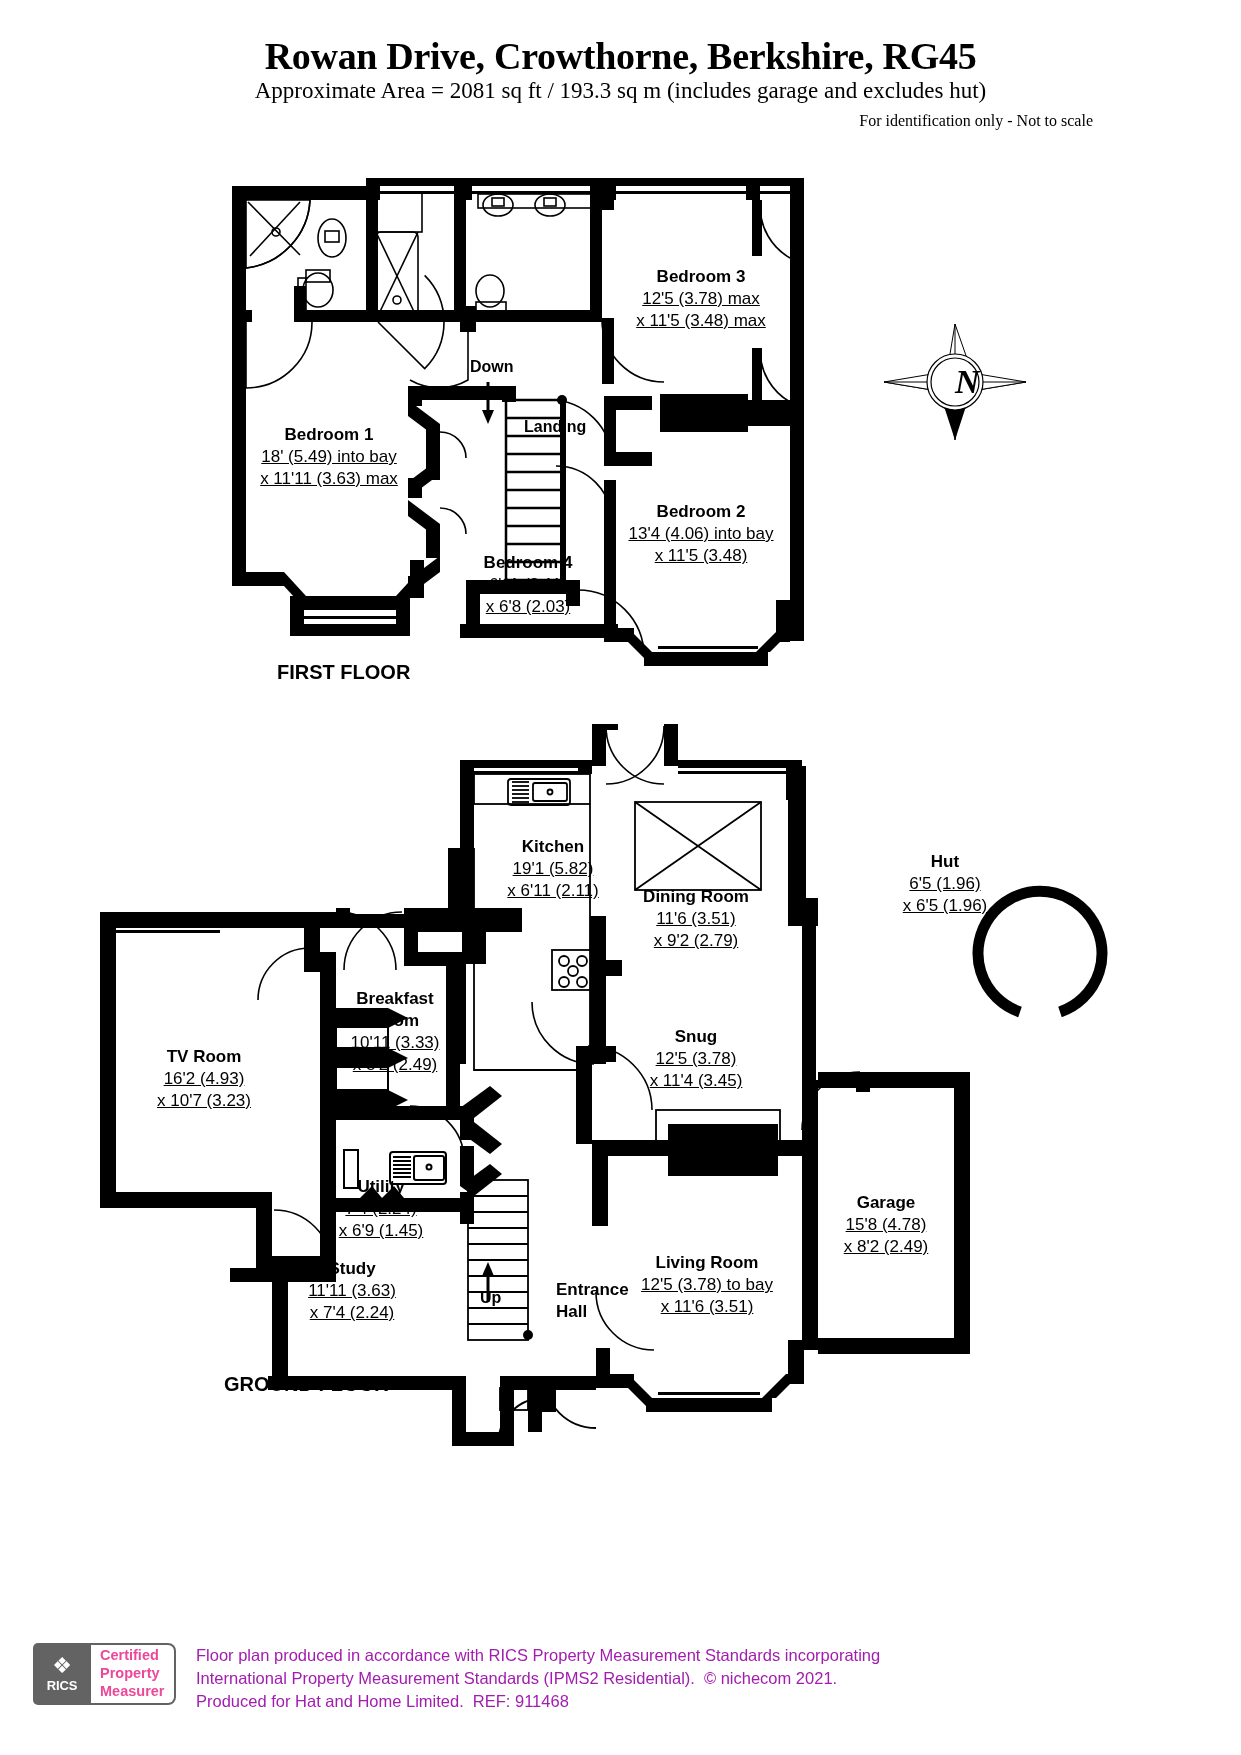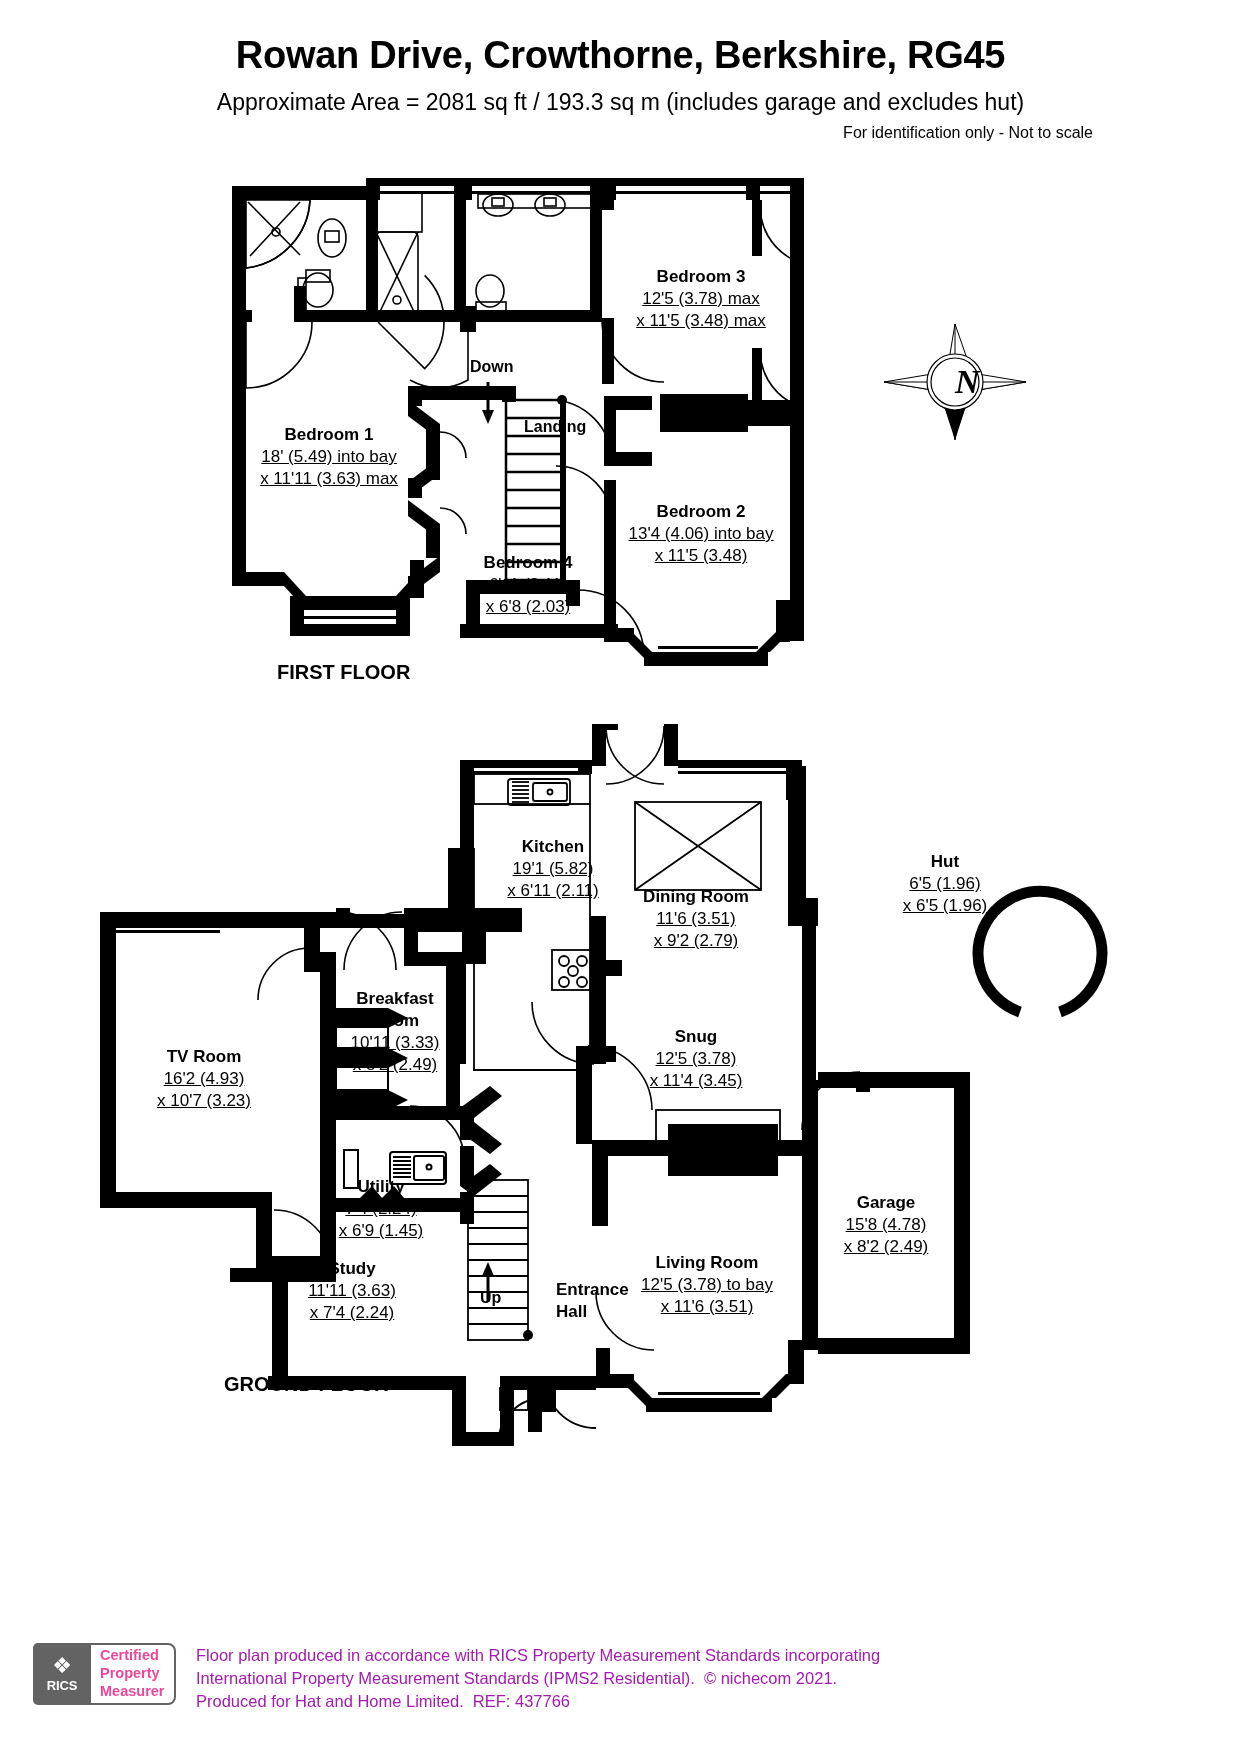--- a/index.html
+++ b/index.html
@@ -8,33 +8,32 @@
     background: #ffffff;
   }
   body {
     width: 1241px; height: 1755px;
     position: relative;
     font-family: "Liberation Sans", sans-serif;
     color: #000000;
     overflow: hidden;
   }
   
-  #header { position: absolute; left: 0; top: 0; width: 1241px; }
+  #header { position: absolute; left: 0; top: 0; width: 1241px; font-family: Liberation Serif, serif; }
   #title {
     text-align: center;
     font-size: 38px;
     font-weight: bold;
     letter-spacing: -0.3px;
     margin-top: 34px;
     white-space: nowrap;
   }
   #subtitle {
     text-align: center;
     font-size: 23px;
-    margin-top: 12px;
     white-space: nowrap;
   }
   #notice {
     text-align: right;
     font-size: 16px;
     margin-top: 8px;
     padding-right: 148px;
   }
   
   #plan {
@@ -623,16 +622,16 @@
       <span>Property</span>
       <span>Measurer</span>
     </div>
   </div>
   <div id="footer-text">
     <div>Floor plan produced in accordance with RICS Property Measurement Standards incorporating</div>
     <div>
       <span>International Property Measurement Standards (IPMS2 Residential).</span><span class="sp"></span><span>© nichecom 2021.</span>
     </div>
     <div>
-      <span>Produced for Hat and Home Limited.</span><span class="sp"></span><span>REF:  437766</span>
+      <span>Produced for Hat and Home Limited.</span><span class="sp"></span><span>REF:  911468</span>
     </div>
   </div>
 </div>
 
 </body></html>

